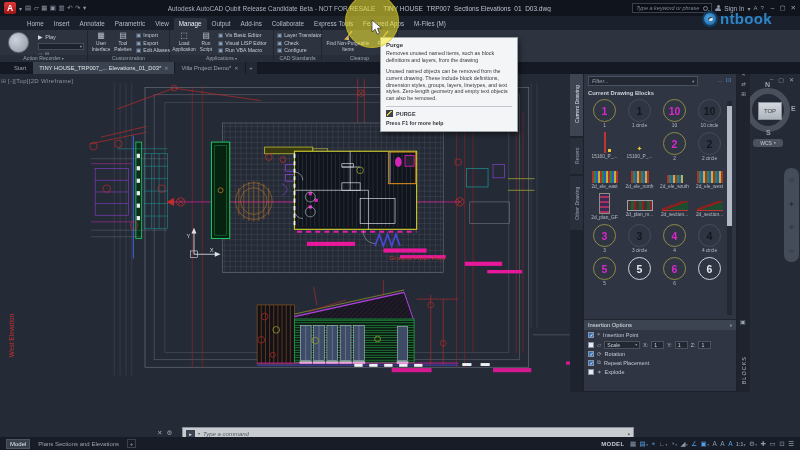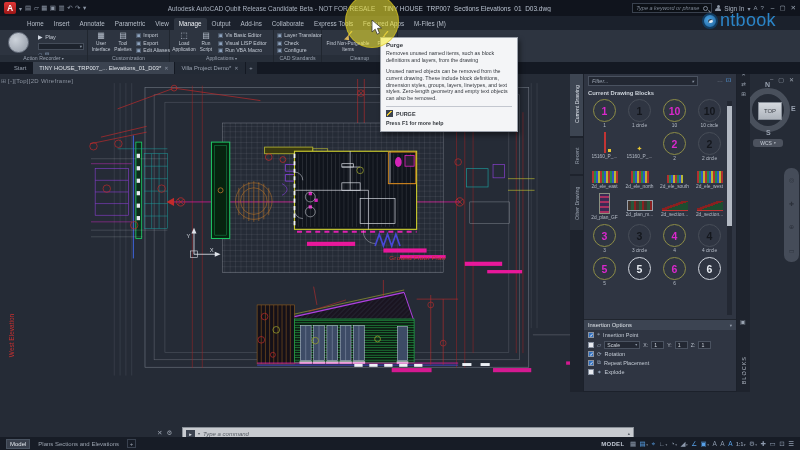--- a/index.html
+++ b/index.html
@@ -178,21 +178,21 @@
 
 
 #hl { position:absolute; left:345px; top:-6px; width:54px; height:54px; border-radius:50%;
   background:rgba(250,236,45,0.55); border:1px solid rgba(210,190,30,0.65); z-index:60; }
 #cursor { position:absolute; left:371px; top:20px; z-index:70; }
 #wm { position:absolute; left:702px; top:10px; z-index:40; display:flex; align-items:center; gap:2px; }
 .wmc { width:16px; height:16px; border-radius:50%; background:radial-gradient(circle at 38% 38%, #4aa2e0, #1c5f9a);
   border:2px solid #123c60; position:relative; }
 .wmc::after { content:""; position:absolute; left:4px; top:4px; width:5px; height:4px; border-radius:50%; background:#e8eef4;
   box-shadow:inset 1px 1px 0 #16324a; }
-.wmt { font-size:18px; font-weight:normal; color:#2b85c8; letter-spacing:0.3px; }
+.wmt { font-size:15px; font-weight:bold; color:#2b85c8; letter-spacing:0.3px; }
 
 .broom { display:inline-block; }
 </style>
 </head>
 <body>
 
 <div id="app">
 
   <div id="titlebar">
     <div class="logo">A</div>

